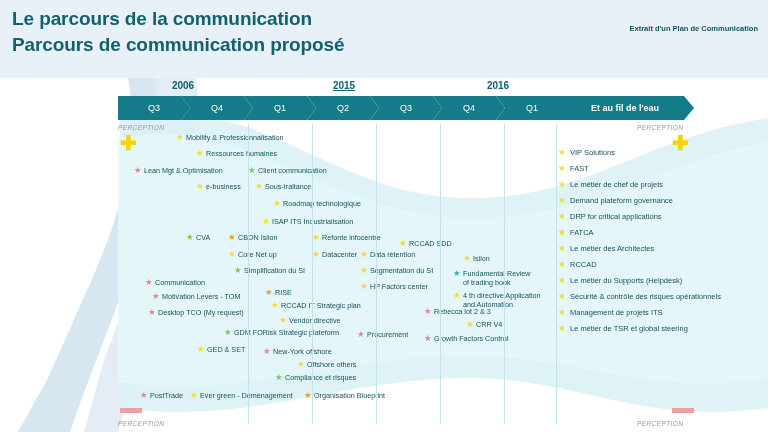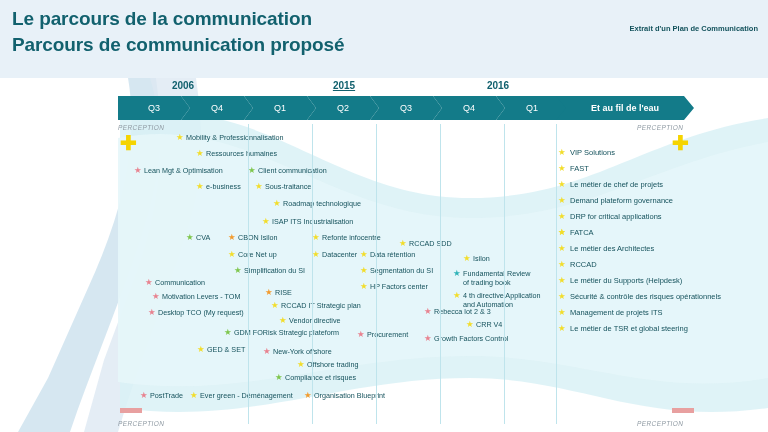--- a/index.html
+++ b/index.html
@@ -154,21 +154,21 @@
     <div class="item" style="left: 148px; top: 309px;"><span class="star" style="color: rgb(232, 130, 143); position: absolute; left: 0px; top: -1px;">★</span><span>Desktop TCO (My request)</span></div>
     <div class="item" style="left: 271px; top: 302px;"><span class="star" style="color: rgb(242, 221, 42); position: absolute; left: 0px; top: -1px;">★</span><span>RCCAD IT Strategic plan</span></div>
     <div class="item" style="left: 424px; top: 308px;"><span class="star" style="color: rgb(232, 130, 143); position: absolute; left: 0px; top: -1px;">★</span><span>Rebecca lot 2 &amp; 3</span></div>
     <div class="item" style="left: 279px; top: 317px;"><span class="star" style="color: rgb(242, 221, 42); position: absolute; left: 0px; top: -1px;">★</span><span>Vendor directive</span></div>
     <div class="item" style="left: 466px; top: 321px;"><span class="star" style="color: rgb(242, 221, 42); position: absolute; left: 0px; top: -1px;">★</span><span>CRR V4</span></div>
     <div class="item" style="left: 224px; top: 329px;"><span class="star" style="color: rgb(126, 198, 76); position: absolute; left: 0px; top: -1px;">★</span><span>GDM FORisk Strategic plateform</span></div>
     <div class="item" style="left: 357px; top: 331px;"><span class="star" style="color: rgb(232, 130, 143); position: absolute; left: 0px; top: -1px;">★</span><span>Procurement</span></div>
     <div class="item" style="left: 424px; top: 335px;"><span class="star" style="color: rgb(232, 130, 143); position: absolute; left: 0px; top: -1px;">★</span><span>Growth Factors Control</span></div>
     <div class="item" style="left: 197px; top: 346px;"><span class="star" style="color: rgb(242, 221, 42); position: absolute; left: 0px; top: -1px;">★</span><span>GED &amp; SET</span></div>
     <div class="item" style="left: 263px; top: 348px;"><span class="star" style="color: rgb(232, 130, 143); position: absolute; left: 0px; top: -1px;">★</span><span>New-York offshore</span></div>
-    <div class="item" style="left: 297px; top: 361px;"><span class="star" style="color: rgb(242, 221, 42); position: absolute; left: 0px; top: -1px;">★</span><span>Offshore trading</span></div>
+    <div class="item" style="left: 297px; top: 361px;"><span class="star" style="color: rgb(242, 221, 42); position: absolute; left: 0px; top: -1px;">★</span><span>Offshore others</span></div>
     <div class="item" style="left: 275px; top: 374px;"><span class="star" style="color: rgb(126, 198, 76); position: absolute; left: 0px; top: -1px;">★</span><span>Compliance et risques</span></div>
     <div class="item" style="left: 140px; top: 392px;"><span class="star" style="color: rgb(232, 130, 143); position: absolute; left: 0px; top: -1px;">★</span><span>PostTrade</span></div>
     <div class="item" style="left: 190px; top: 392px;"><span class="star" style="color: rgb(242, 221, 42); position: absolute; left: 0px; top: -1px;">★</span><span>Ever green - Déménagement</span></div>
     <div class="item" style="left: 304px; top: 392px;"><span class="star" style="color: rgb(242, 155, 46); position: absolute; left: 0px; top: -1px;">★</span><span>Organisation Blueprint</span></div>
   </div>
 
 <div class="rightlist" id="right-layer">
     <div class="ritem"><span class="star" style="color: rgb(242, 221, 42); position: absolute; left: 0px; top: 0px;">★</span><span>VIP Solutions</span></div>
     <div class="ritem"><span class="star" style="color: rgb(242, 221, 42); position: absolute; left: 0px; top: 0px;">★</span><span>FAST</span></div>
     <div class="ritem"><span class="star" style="color: rgb(242, 221, 42); position: absolute; left: 0px; top: 0px;">★</span><span>Le métier de chef de projets</span></div>

